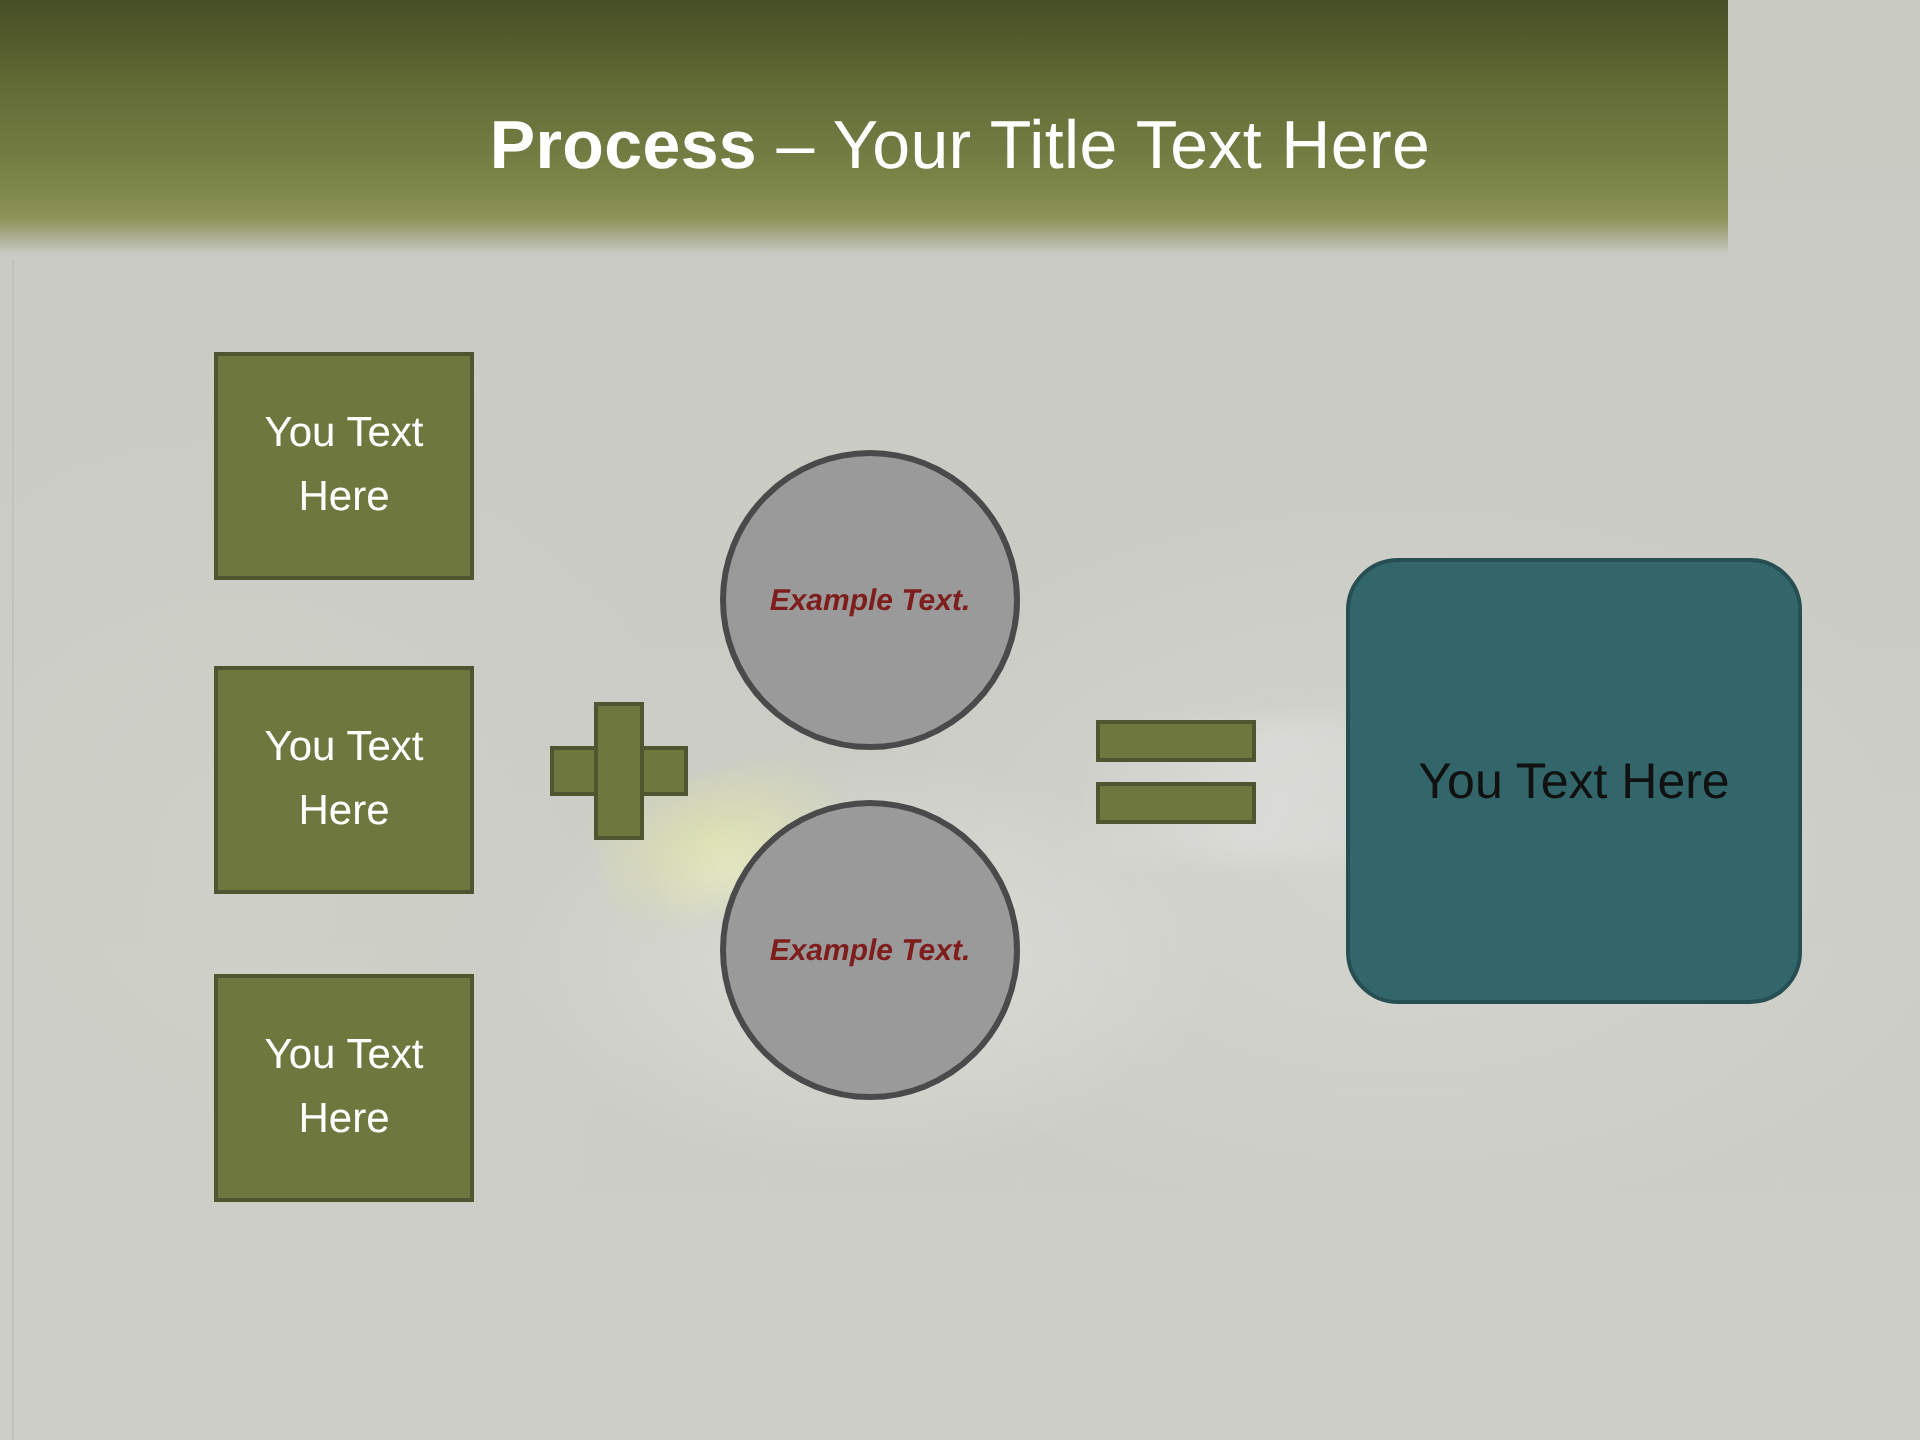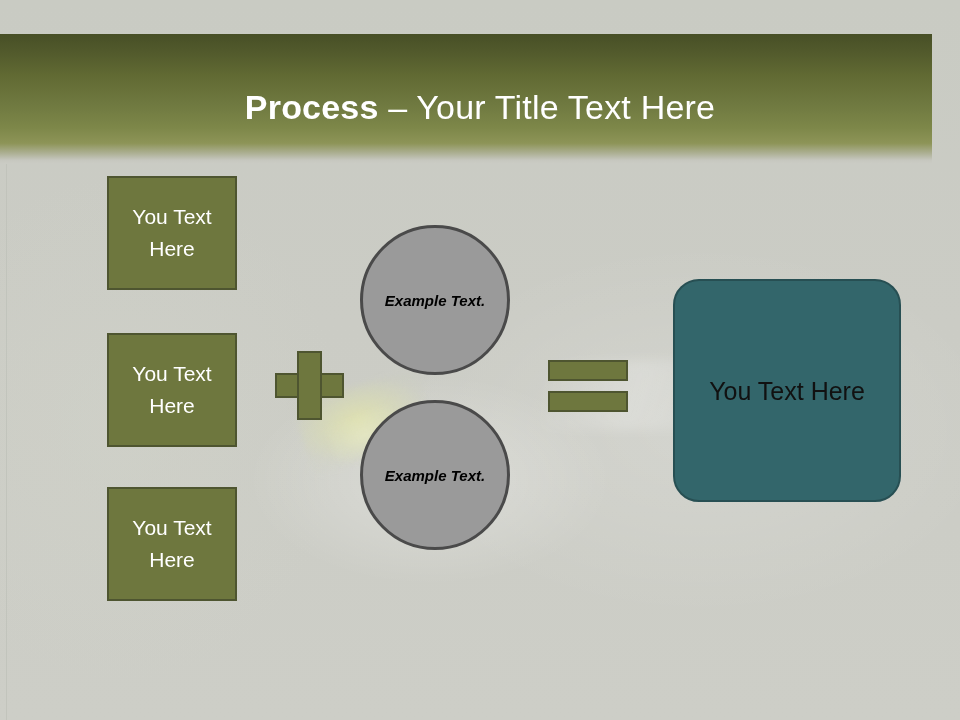--- a/index.html
+++ b/index.html
@@ -59,33 +59,32 @@
     position: absolute;
     left: 6px; top: 122px;
     width: 1px; height: 598px;
     background: rgba(190,192,184,0.75);
   }
 
   
   .header {
     position: absolute;
     left: 0; top: 0;
-    width: 932px;
+    width: 864px;
     height: 130px;
     background: linear-gradient(180deg,
         #474f26 0%,
         #525a2c 14%,
         #616a33 32%,
         #6f7940 54%,
         #7d8749 72%,
         #8d9457 84%,
         #aeb196 92%,
         #c6c7bf 97%,
         #cbccc5 100%);
-    margin-top: 34px;
   }
   .header-title {
     position: absolute;
     left: 0;
     top: 52px;
     width: 960px;
     text-align: center;
     color: #ffffff;
     font-size: 34px;
     line-height: 42px;
@@ -139,21 +138,21 @@
     position: absolute;
     width: 150px;
     height: 150px;
     border-radius: 50%;
     background: #9a9a9a;
     border: 3px solid #4a4a4a;
     box-sizing: border-box;
     display: flex;
     align-items: center;
     justify-content: center;
-    color: #000000;
+    color: #7f1d1d;
     font-weight: bold;
     font-style: italic;
     font-size: 15px;
     line-height: 23px;
     text-align: center;
   }
   #circle-1 { left: 360px; top: 225px; }
   #circle-2 { left: 360px; top: 400px; }
   .circle .label { display: block; width: 110px; }
 

